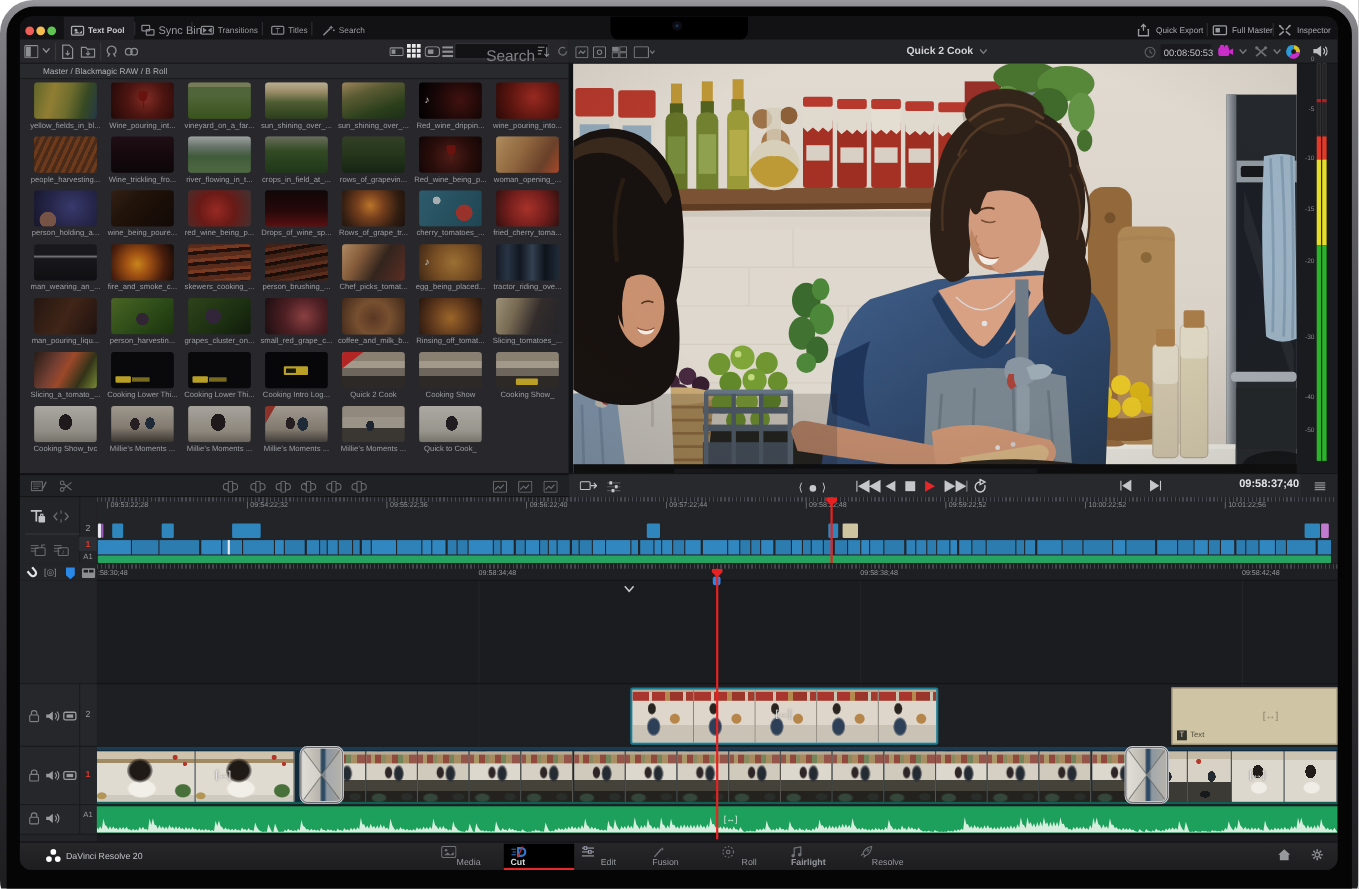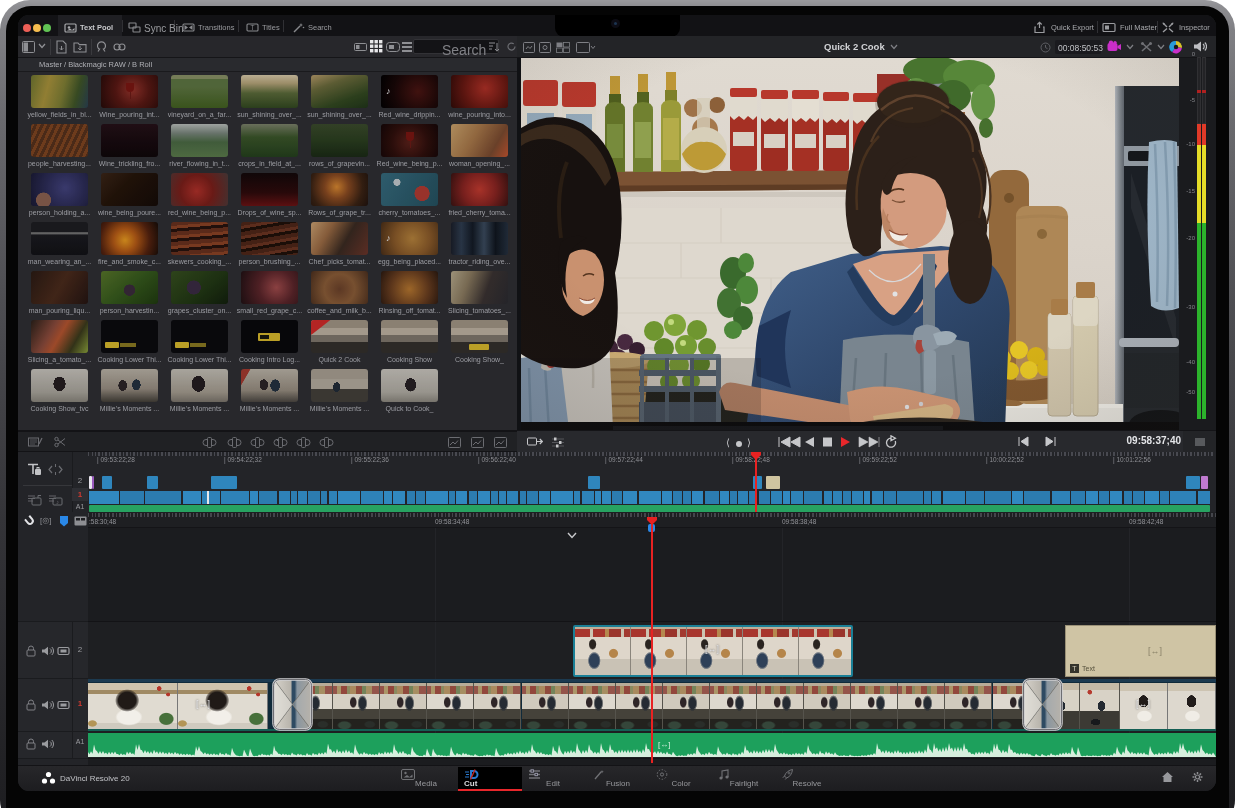--- a/index.html
+++ b/index.html
@@ -1207,38 +1207,38 @@
           <rect x="7" y="4.3" width="2.4" height="2.4" fill="#1d1d20" stroke="#99a"></rect>
         </svg>
       </div>
       <div class="a" style="left:510px;top:764px;width:50px;text-align:center;font-size:8px;font-weight:normal;color:#97989c;">Edit</div>
       <div class="a" style="left:575px;top:754px;width:50px;text-align:center;line-height:0;">
         <svg width="12" height="11" viewBox="0 0 12 11">
           <path d="M2 10 L8 3" stroke="#717276" stroke-width="1.3"></path>
           <path d="M9 1 l0.5 1.3 1.3 0.5 -1.3 0.5 -0.5 1.3 -0.5 -1.3 -1.3 -0.5 1.3 -0.5 Z" fill="#717276"></path>
         </svg>
       </div>
-      <div class="a" style="left:575px;top:764px;width:50px;text-align:center;font-size:8px;font-weight:normal;color:#97989c;">Fusion</div>
+      <div class="a" style="left:575px;top:764px;width:50px;font-size:8px;font-weight:normal;color:#97989c;">Fusion</div>
       <div class="a" style="left:638px;top:754px;width:50px;text-align:center;line-height:0;">
         <svg width="12" height="11" viewBox="0 0 12 11">
           <g fill="none" stroke="#717276" stroke-width="1" stroke-dasharray="1.5 1.6">
             <circle cx="6" cy="5.5" r="4.8"></circle>
           </g>
           <circle cx="6" cy="5.5" r="1.6" fill="none" stroke="#717276"></circle>
         </svg>
       </div>
-      <div class="a" style="left:638px;top:764px;width:50px;text-align:center;font-size:8px;font-weight:normal;color:#97989c;">Color</div>
+      <div class="a" style="left:638px;top:764px;width:50px;text-align:center;font-size:8px;font-weight:normal;color:#97989c;">Roll</div>
       <div class="a" style="left:701px;top:754px;width:50px;text-align:center;line-height:0;">
         <svg width="11" height="11" viewBox="0 0 11 11">
           <path d="M3 9 V2 L9 1 V8" fill="none" stroke="#717276" stroke-width="1.1"></path>
           <circle cx="2" cy="9" r="1.6" fill="#717276"></circle>
           <circle cx="8" cy="8" r="1.6" fill="#717276"></circle>
         </svg>
       </div>
-      <div class="a" style="left:701px;top:764px;width:50px;text-align:center;font-size:8px;font-weight:normal;color:#97989c;">Fairlight</div>
+      <div class="a" style="left:701px;top:764px;width:50px;font-size:8px;font-weight:bold;color:#97989c;">Fairlight</div>
       <div class="a" style="left:764px;top:754px;width:50px;text-align:center;line-height:0;">
         <svg width="12" height="11" viewBox="0 0 12 11">
           <path d="M10.5 0.5 C7 1 3.5 3.5 2.5 7 L4.5 9 C8 8 10 4.5 10.5 0.5 Z M2.5 7 L0.8 8.8 M4.5 9 L3.2 10.5" fill="none" stroke="#717276" stroke-width="1"></path>
           <circle cx="7" cy="4" r="1" fill="none" stroke="#717276" stroke-width="0.8"></circle>
         </svg>
       </div>
       <div class="a" style="left:764px;top:764px;width:50px;text-align:center;font-size:8px;font-weight:normal;color:#97989c;">Resolve</div>
       <div class="a" style="left:1143px;top:756px;">
         <svg width="13" height="12" viewBox="0 0 13 12">
           <path d="M6.5 1 L12 6 H10.5 V11 H2.5 V6 H1 Z" fill="#97989c"></path>

